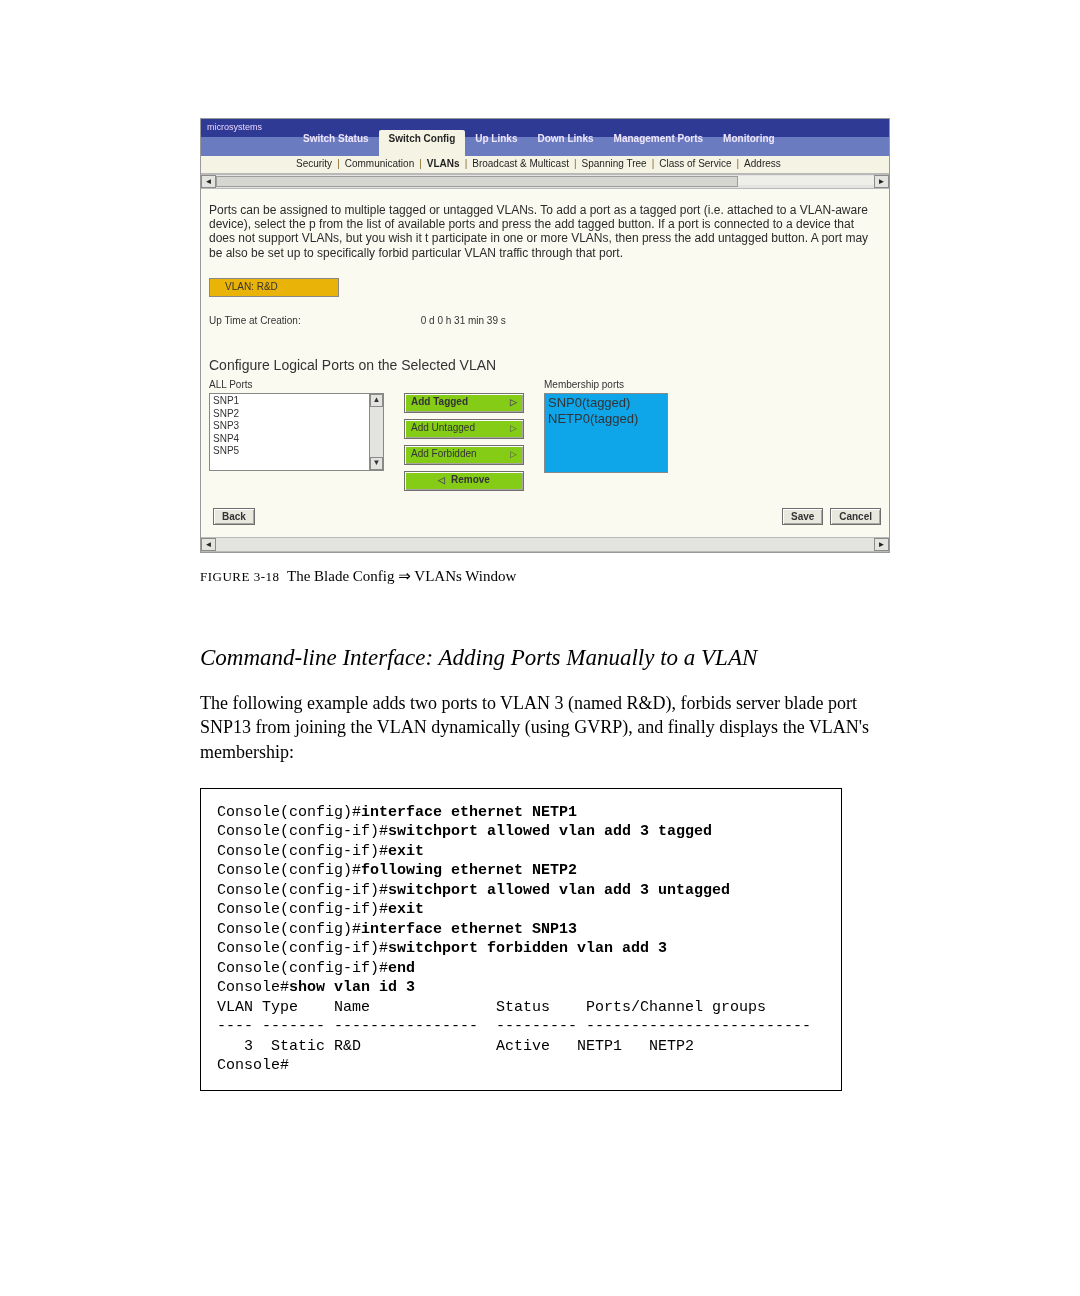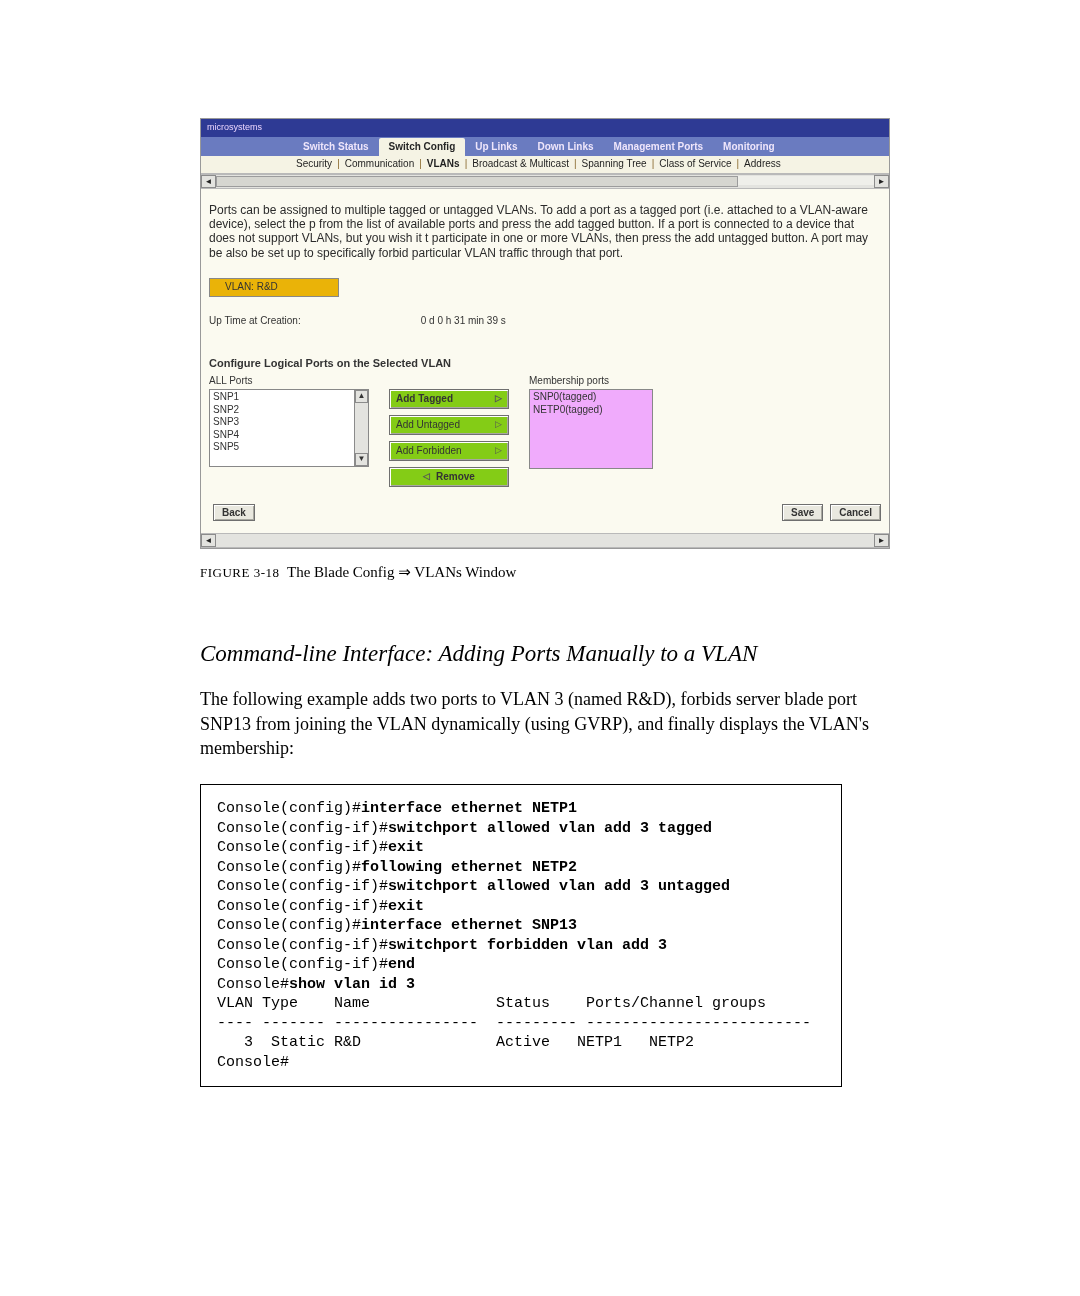--- a/index.html
+++ b/index.html
@@ -39,21 +39,21 @@
   .tabs-primary {
     display: flex;
     background: #6a7bc0;
     height: 19px;
     align-items: flex-end;
     padding-left: 92px;
     font-size: 10px;
     font-weight: bold;
   }
   .tabs-primary .ptab {
-    padding: 3px 10px 3px 10px;
+    padding: 3px 10px 11px 10px;
     color: #efe6fb;
     white-space: nowrap;
   }
   .tabs-primary .ptab.active {
     background: #f5f3e4;
     color: #262626;
     border-radius: 2px 2px 0 0;
   }
   .tabs-secondary {
     display: flex;
@@ -116,30 +116,30 @@
     font-size: 10px;
     margin-bottom: 10px;
   }
   .row-uptime {
     display: flex;
     gap: 120px;
     margin: 8px 0 30px 0;
     font-size: 10px;
   }
   .section-head {
-    font-weight: bold;
-    font-size: 11px;
+    font-weight: normal;
+    font-size: 14px;
     margin-bottom: 4px;
   }
   .port-config {
     display: flex;
     gap: 20px;
     align-items: flex-start;
   }
-  .col1 { width: 160px; }
+  .col1 { width: 175px; }
   .listlabel { font-size: 10px; margin-bottom: 2px; }
   .listbox {
     border: 1px solid #888;
     background: #fff;
     height: 76px;
     position: relative;
     font-size: 10px;
   }
   .listbox .items {
     position: absolute; inset: 0 13px 0 0;
@@ -171,24 +171,24 @@
     height: 14px;
   }
   .btn3d.bold { font-weight: bold; }
   .tri-r::after { content: "▷"; font-size: 9px; margin-left: 6px; color: #555;}
   .tri-l::before { content: "◁"; font-size: 9px; margin-right: 6px; color: #555;}
   .btn3d.center { justify-content: center; }
 
   .col3 { width: 124px; }
   .membox {
     border: 1px solid #888;
-    background: #f0abfc;
+    background: #0ea5e9;
     height: 76px;
     padding: 1px 3px;
-    font-size: 10px;
+    font-size: 13px;
   }
   .bottom-btns {
     margin-top: 20px;
     display: flex;
     justify-content: space-between;
     padding-bottom: 6px;
     gap: 15px;
   }
   .btn-sm {
     font-family: Tahoma, sans-serif;

